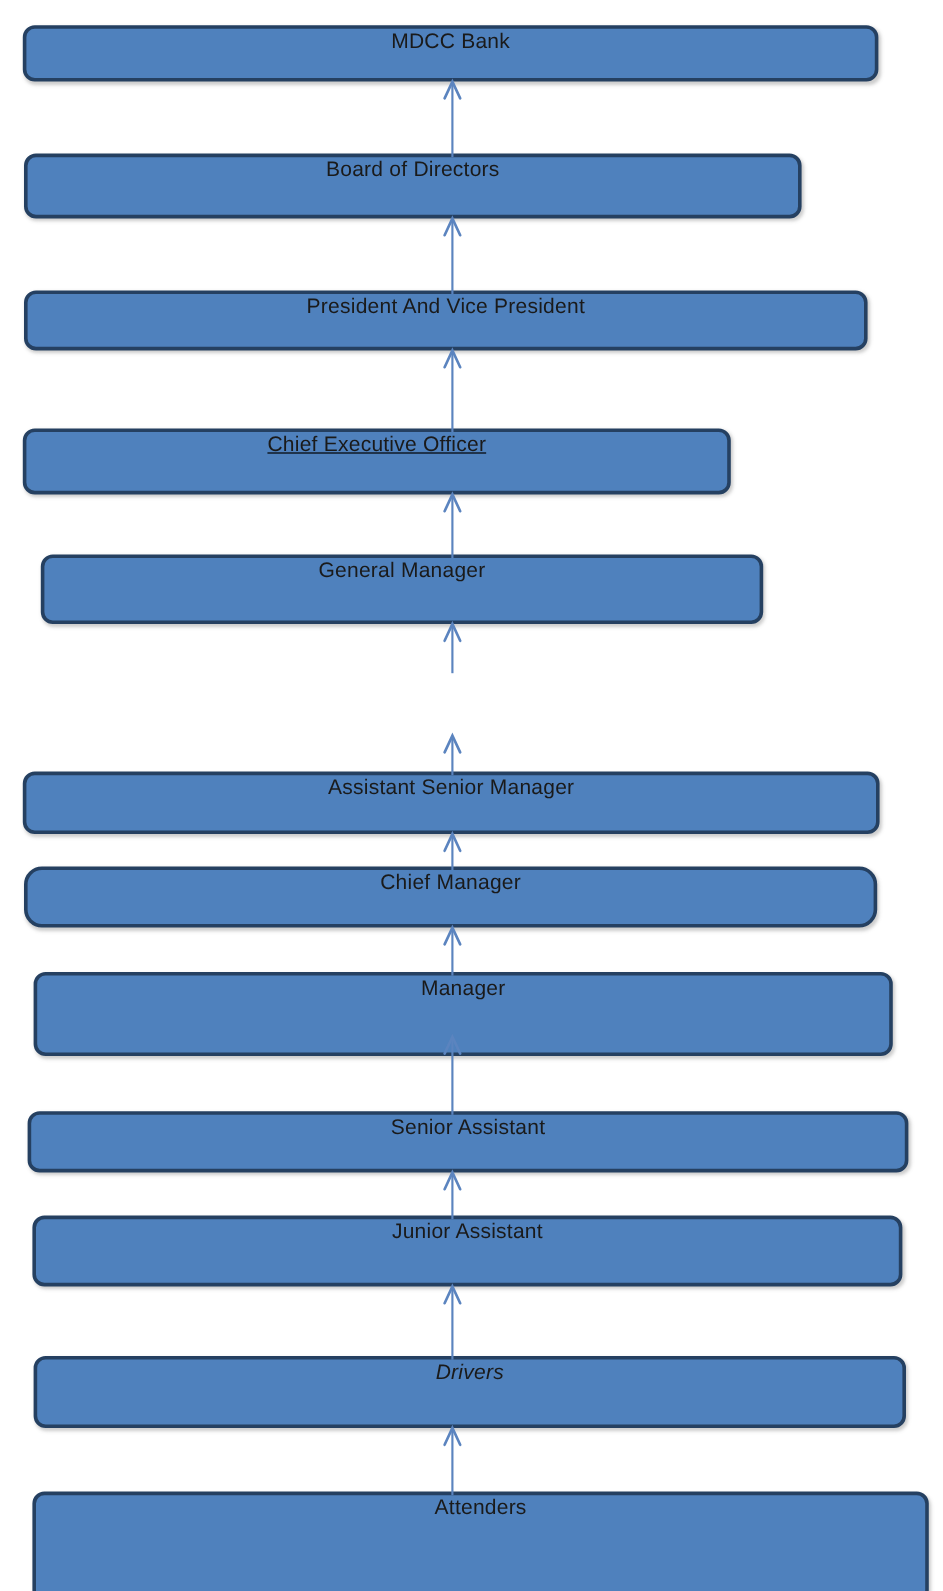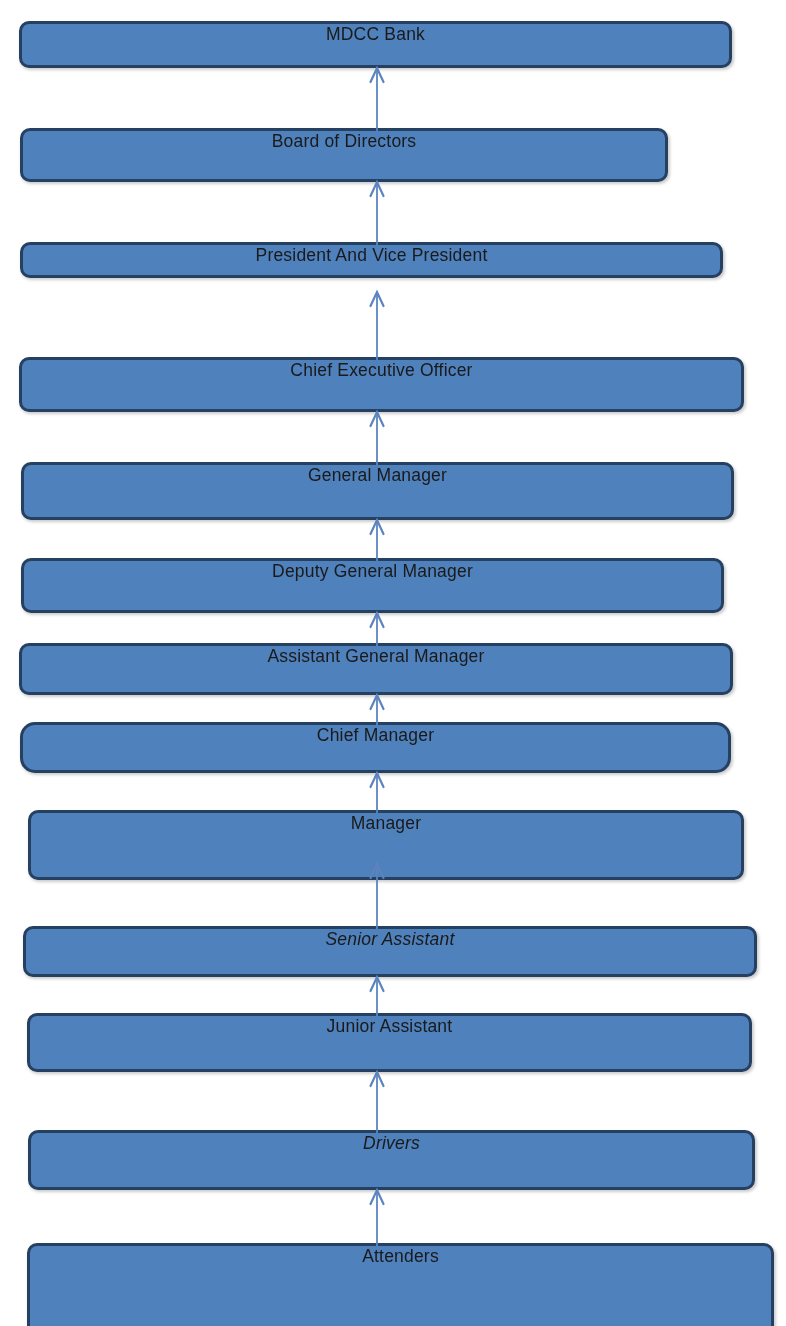--- a/index.html
+++ b/index.html
@@ -94,42 +94,39 @@
         <line x1="377" y1="1192" x2="377" y2="1246" stroke="#5b84bf" stroke-width="1.8"></line>
         <path d="M 370.5 1204 L 377 1190 L 383.5 1204" fill="none" stroke="#5b84bf" stroke-width="2.2" stroke-linecap="round"></path>
       </g>
     </svg>
 <div class="node" style="left: 19px; top: 21px; width: 713px; height: 47px;">
     <span class="node-label">MDCC Bank</span>
   </div>
     <div class="node" style="left: 20px; top: 128px; width: 648px; height: 54px;">
     <span class="node-label">Board of Directors</span>
   </div>
-    <div class="node" style="left: 20px; top: 242px; width: 703px; height: 36px;">
+    <div class="node" style="left: 20px; top: 242px; width: 703px; height: 50px;">
     <span class="node-label">President And Vice President</span>
   </div>
-    <div class="node" style="left: 19px; top: 357px; width: 725px; height: 55px;">
+    <div class="node" style="left: 19px; top: 357px; width: 590px; height: 55px; text-decoration: underline;">
     <span class="node-label">Chief Executive Officer</span>
   </div>
-    <div class="node" style="left: 21px; top: 462px; width: 713px; height: 58px;">
+    <div class="node" style="left: 34px; top: 462px; width: 602px; height: 58px;">
     <span class="node-label">General Manager</span>
   </div>
-    <div class="node" style="left: 21px; top: 558px; width: 703px; height: 55px;">
-    <span class="node-label">Deputy General Manager</span>
-  </div>
     <div class="node" style="left: 19px; top: 643px; width: 714px; height: 52px;">
-    <span class="node-label">Assistant General Manager</span>
+    <span class="node-label">Assistant Senior Manager</span>
   </div>
     <div class="node" style="left: 20px; top: 722px; width: 711px; height: 51px; border-radius: 15px;">
     <span class="node-label">Chief Manager</span>
   </div>
     <div class="node" style="left: 28px; top: 810px; width: 716px; height: 70px;">
     <span class="node-label">Manager</span>
   </div>
-    <div class="node" style="left: 23px; top: 926px; width: 734px; height: 51px; font-style: italic;">
+    <div class="node" style="left: 23px; top: 926px; width: 734px; height: 51px;">
     <span class="node-label">Senior Assistant</span>
   </div>
     <div class="node" style="left: 27px; top: 1013px; width: 725px; height: 59px;">
     <span class="node-label">Junior Assistant</span>
   </div>
     <div class="node" style="left: 28px; top: 1130px; width: 727px; height: 60px; font-style: italic;">
     <span class="node-label">Drivers</span>
   </div>
     <div class="node" style="left: 27px; top: 1243px; width: 747px; height: 92px;">
     <span class="node-label">Attenders</span>

